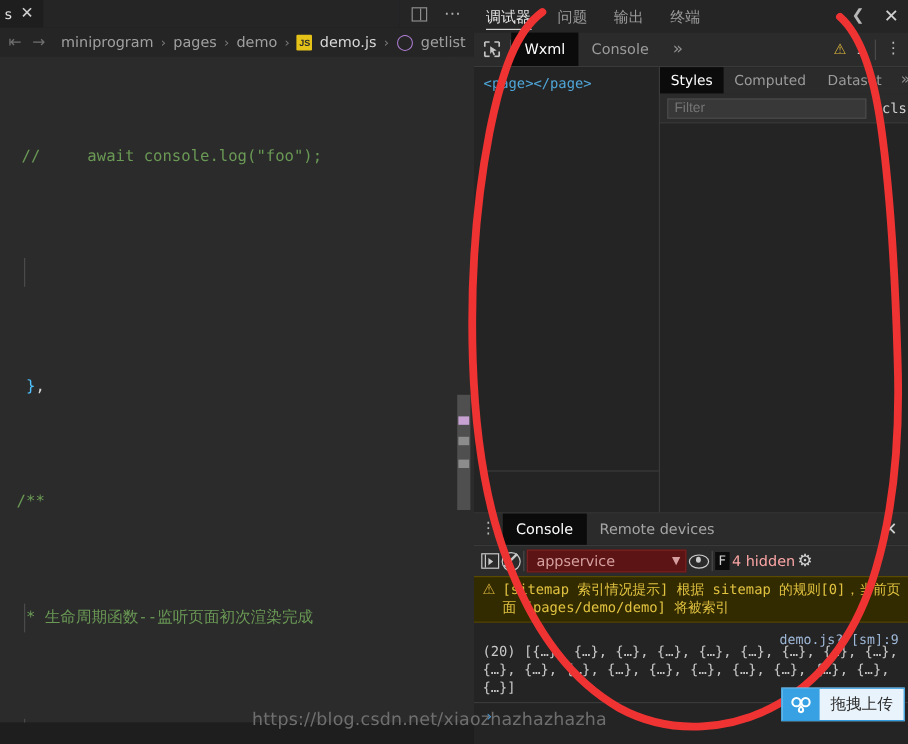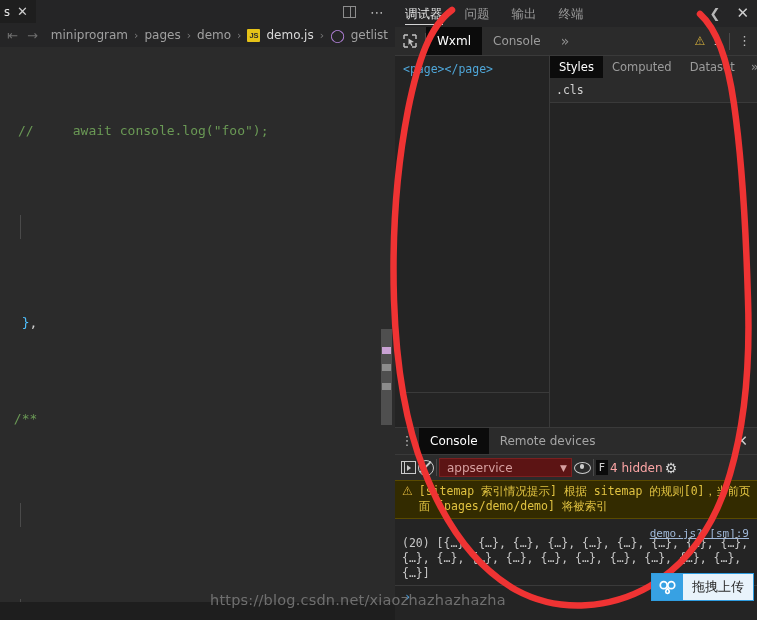--- a/index.html
+++ b/index.html
@@ -121,21 +121,21 @@
            line-height:15px;text-align:center;}
   .cs-hidden{color:#fca5a5;font-size:12px;}
   .ic-gear{color:#d6d6d6;font-size:14px;}
 
   .cs-warning{background:#332b00;border-top:1px solid #5a4a00;border-bottom:1px solid #5a4a00;
               display:flex;gap:6px;padding:3px 6px 4px 7px;}
   .cs-warning .wtxt{color:#e0c240;font-family:"DejaVu Sans Mono","Liberation Mono",monospace;
                     font-size:11.5px;line-height:15px;}
   .cs-log{position:relative;padding:2px 6px 4px 7px;background:#242424;}
   .cs-src{position:absolute;right:8px;top:8px;color:#9fb8d8;font-size:11px;
-          text-decoration:underline;font-family:"DejaVu Sans Mono","Liberation Mono",monospace;}
+          font-family:"DejaVu Sans Mono","Liberation Mono",monospace;}
   .cs-logtxt{color:#c8c8c8;font-family:"DejaVu Sans Mono","Liberation Mono",monospace;
              font-size:11.5px;line-height:15px;padding-top:15px;white-space:pre-wrap;}
   .cs-prompt{height:30px;border-top:1px solid #3a3a3a;background:#242424;
              display:flex;align-items:flex-start;padding:4px 0 0 9px;}
   .cs-prompt .arw{color:#4a9fe0;font-size:12px;font-family:"DejaVu Sans Mono",monospace;}
 
   
   .watermark{position:absolute;left:210px;top:592px;color:#7c7c7c;font-size:14.5px;
              letter-spacing:.2px;white-space:nowrap;opacity:.85;}
   .upload-badge{position:absolute;right:3px;top:573px;height:26px;display:flex;align-items:center;
@@ -187,21 +187,21 @@
       <div class="code">
 
         <div class="ln"><span style="padding-left:12px"></span><span class="cmt">//&nbsp;&nbsp;&nbsp;&nbsp;&nbsp;await console.log("foo");</span></div>
 
         <div class="ln"><span class="ind" style="left:20px"></span></div>
 
         <div class="ln"><span class="par3">&nbsp;&nbsp;}</span><span class="pun">,</span></div>
 
         <div class="ln"><span class="cmt">&nbsp;/**</span></div>
 
-        <div class="ln"><span class="ind" style="left:20px"></span></div>
+        <div class="ln"><span class="ind" style="left:20px"></span><span class="cmt">&nbsp;&nbsp;* 生命周期函数--监听页面初次渲染完成</span></div>
 
         <div class="ln"><span class="ind" style="left:20px"></span></div>
 
         
 
         
 
         
 
         
@@ -285,20 +285,21 @@
         <div class="tree-foot"></div>
       </div>
       <div class="dt-styles">
         <div class="st-tabs">
           <span class="st-tab active">Styles</span>
           <span class="st-tab">Computed</span>
           <span class="st-tab">Dataset</span>
           <span class="st-more">»</span>
         </div>
         <div class="st-filterrow">
+          <input class="st-filter" placeholder="Filter" style="">
           <span class="st-cls">.cls</span>
         </div>
         <div class="st-body"></div>
       </div>
     </div>
 
     <div class="console">
       <div class="cs-tabs">
         <span class="cs-kebab">⋮</span>
         <span class="cs-tab active">Console</span>

